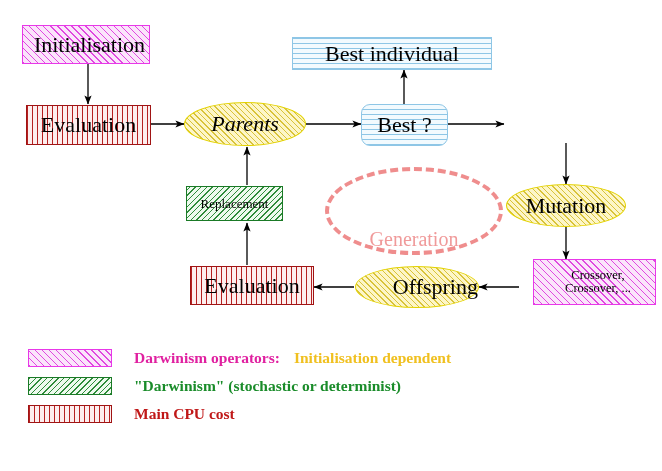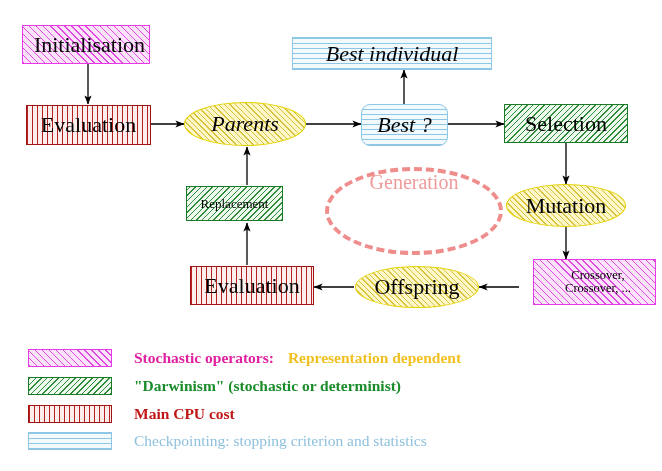--- a/index.html
+++ b/index.html
@@ -28,40 +28,39 @@
   }
   .fill-red{
     background-color:#fdeeee;
     background-image:repeating-linear-gradient(90deg,#b52020 0 1.2px,rgba(0,0,0,0) 1.2px 5px);
     border:1.5px solid #a01414;
   }
   .fill-blue{
     background-color:#f2fafe;
     background-image:repeating-linear-gradient(0deg,#8ec6e6 0 1px,rgba(0,0,0,0) 1px 5px);
     border:1.2px solid #8ec6e6;
-    font-style:italic;
   }
   .fill-yellow{
     background-color:#fdf6c8;
     background-image:repeating-linear-gradient(45deg,#d9c33a 0 1px,rgba(0,0,0,0) 1px 4px);
     border:1.5px solid #e3d200;
   }
 
   .ellipse{border-radius:50%;}
   .rounded{border-radius:9px;}
 
   .t-big{font-size:22px;}
   .t-small{font-size:13px;}
   .t-xsmall{font-size:12.5px;}
 
   
   #generation{
     position:absolute;left:325px;top:167px;width:170px;height:80px;
     border:4px dashed #ef8d8d;border-radius:50%;
-    display:flex;align-items:flex-start;justify-content:center;
+    display:flex;align-items:flex-end;justify-content:center;
     color:#f09a9a;font-size:20px;z-index:2;background:transparent;
   }
 
   
   #legend{position:absolute;left:0;top:338px;width:662px;height:125px;z-index:3;}
   .legend-row{position:absolute;left:28px;height:22px;display:flex;align-items:center;}
   .swatch{width:84px;height:18px;box-sizing:border-box;flex:0 0 auto;}
   .legend-text{margin-left:22px;font-size:15.5px;white-space:nowrap;font-family:"Liberation Serif",serif;font-weight:bold;}
   .lt-magenta{color:#e020a0;}
   .lt-gold{color:#f0c020;}
@@ -119,67 +118,60 @@
   </div>
 
   <div class="node fill-blue t-big" id="best-individual" style="left:292px;top:37px;width:200px;height:33px;">
     <span>Best individual</span>
   </div>
 
   <div class="node fill-blue rounded t-big" id="stop" style="left:361px;top:104px;width:87px;height:42px;">
     <span>Best ?</span>
   </div>
 
-  <div class="node fill-green t-big" id="selection" style="left:504px;top:104px;width:124px;height:39px;">
-    <span>Selection</span>
-  </div>
 
   <div class="node fill-yellow ellipse t-big" id="genitors" style="left:506px;top:184px;width:120px;height:43px;">
     <span>Mutation</span>
   </div>
 
   <div class="node fill-magenta t-xsmall" id="crossover-mutation" style="left:533px;top:259px;width:123px;height:46px;flex-direction:column;">
     <span>Crossover,</span>
     <span>Crossover, ...</span>
   </div>
 
-  <div class="node fill-yellow ellipse t-big" id="offspring" style="left:355px;top:266px;width:124px;height:42px;">
+  <div class="node fill-yellow ellipse t-big" id="offspring" style="left:355px;top:266px;width:124px;height:42px;justify-content:flex-end;">
     <span>Offspring</span>
   </div>
 
   <div class="node fill-red t-big" id="evaluation-bottom" style="left:190px;top:266px;width:124px;height:39px;">
     <span>Evaluation</span>
   </div>
 
   <div class="node fill-green t-small" id="replacement" style="left:186px;top:186px;width:97px;height:35px;align-items:center;">
     <span>Replacement</span>
   </div>
 
   <div id="generation">
     <span>Generation</span>
   </div>
 
   <div id="legend">
 
     <div class="legend-row" style="top:9px;">
       <div class="swatch fill-magenta"></div>
-      <div class="legend-text lt-magenta">Stochastic operators:</div>
-      <div class="legend-text lt-gold" style="margin-left:14px;">Representation dependent</div>
+      <div class="legend-text lt-magenta">Darwinism operators:</div>
+      <div class="legend-text lt-gold" style="margin-left:14px;">Initialisation dependent</div>
     </div>
 
     <div class="legend-row" style="top:37px;">
       <div class="swatch fill-green"></div>
       <div class="legend-text lt-green">"Darwinism" (stochastic or determinist)</div>
     </div>
 
     <div class="legend-row" style="top:65px;">
       <div class="swatch fill-red"></div>
       <div class="legend-text lt-red">Main CPU cost</div>
     </div>
 
-    <div class="legend-row" style="top:92px;">
-      <div class="swatch fill-blue"></div>
-      <div class="legend-text lt-blue">Checkpointing: stopping criterion and statistics</div>
-    </div>
 
   </div>
 
 </div>
 
 </body></html>

